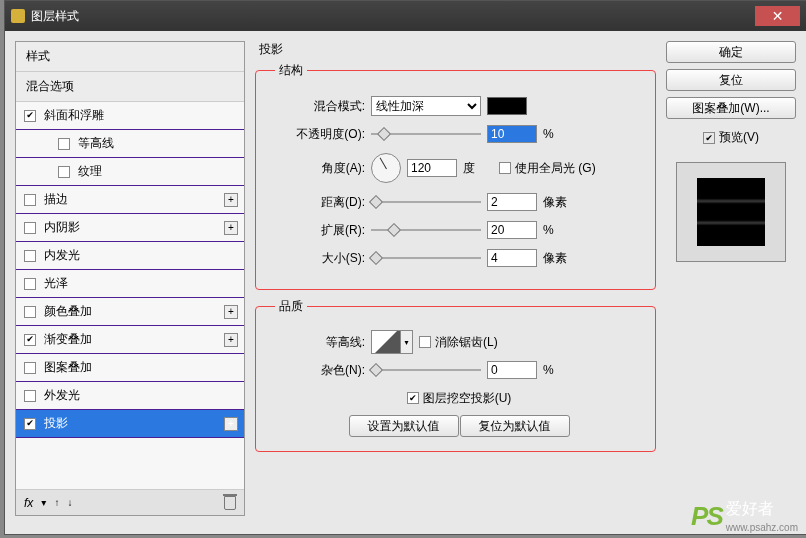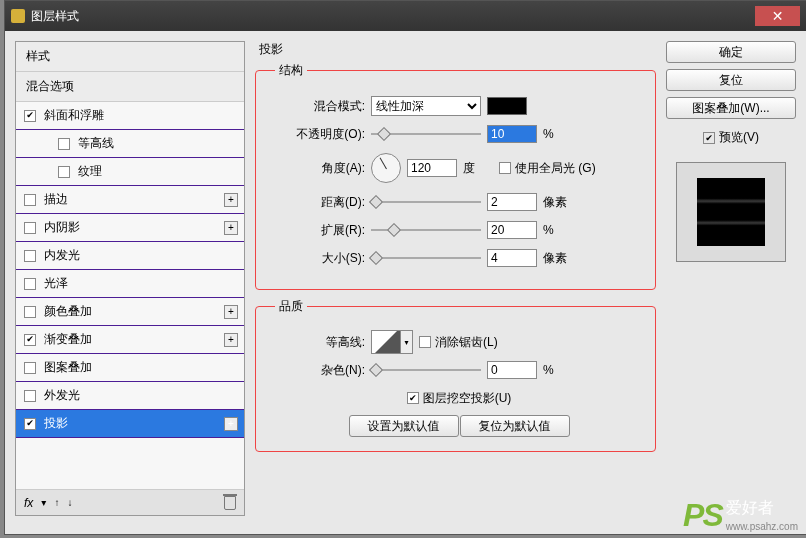--- a/index.html
+++ b/index.html
@@ -50,21 +50,21 @@
 .contour-wrap { display:flex; }
 .contour-dd { width:12px; height:24px; border:1px solid #888; border-left:none; display:flex; align-items:center; justify-content:center; font-size:8px; background:#eee; }
 .btns-row { display:flex; justify-content:center; gap:1px; margin-top:6px; }
 button.std { min-width:110px; height:22px; background:linear-gradient(#fefefe,#e5e5e5); border:1px solid #888; border-radius:3px; cursor:default; }
 .rightcol { width:130px; display:flex; flex-direction:column; gap:6px; align-items:stretch; }
 .rightcol button.std { width:100%; }
 .preview-chk { display:flex; align-items:center; justify-content:center; gap:4px; margin-top:4px; }
 .preview-box { margin:10px auto 0; width:110px; height:100px; border:1px solid #888; background:#dcdcdc; display:flex; align-items:center; justify-content:center; }
 .preview-inner { width:68px; height:68px; background:linear-gradient(#000 0%,#000 30%,#3a3a3a 34%,#000 38%,#000 62%,#3a3a3a 66%,#000 70%,#000 100%); }
 .watermark { position:absolute; right:8px; bottom:4px; display:flex; align-items:center; gap:4px; }
-.watermark .ps { font-size:32px; font-weight:bold; color:#7fb93a; font-style:italic; letter-spacing:-2px; }
+.watermark .ps { font-size:26px; font-weight:bold; color:#7fb93a; font-style:italic; letter-spacing:-2px; }
 .watermark .txt { color:#ffffff; font-size:16px; }
 .watermark .txt2 { color:#888; font-size:10px; }
 .bg-strip { position:absolute; top:0; left:200px; width:400px; height:28px; background:linear-gradient(90deg,#5a4a2a,#1a1a1a); opacity:0.5; filter:blur(2px); z-index:-1; }
 </style>
 </head>
 <body>
 
 <div class="bg-strip"></div>
 <div class="window">
   <div class="titlebar">

